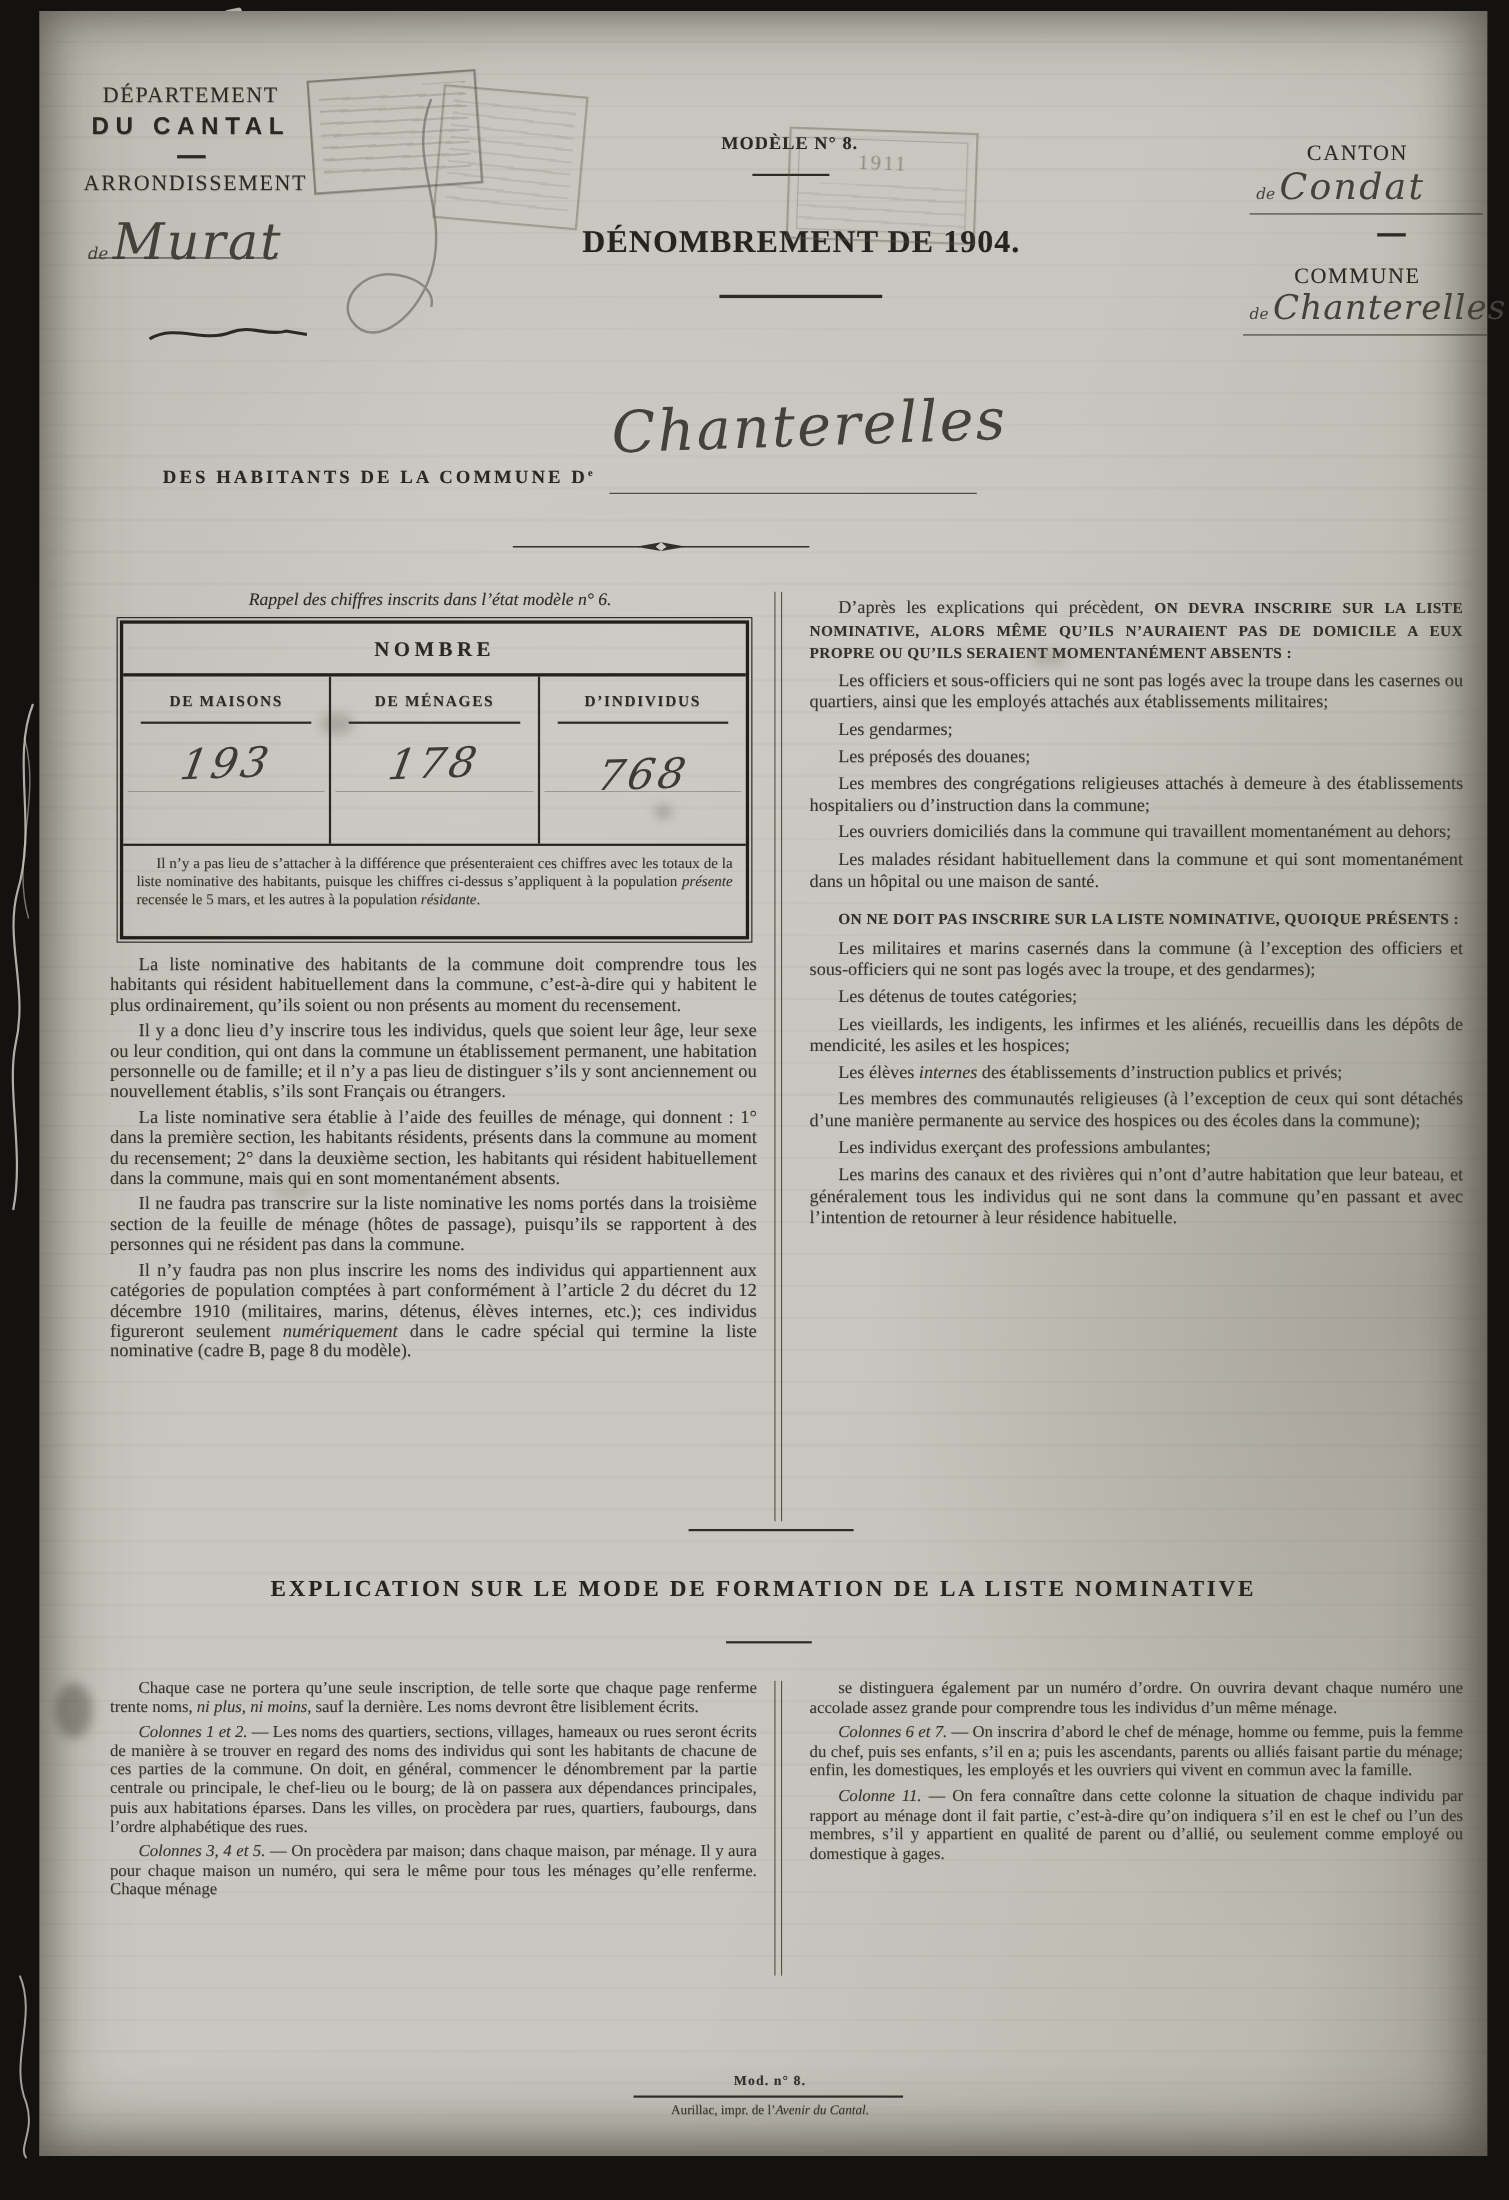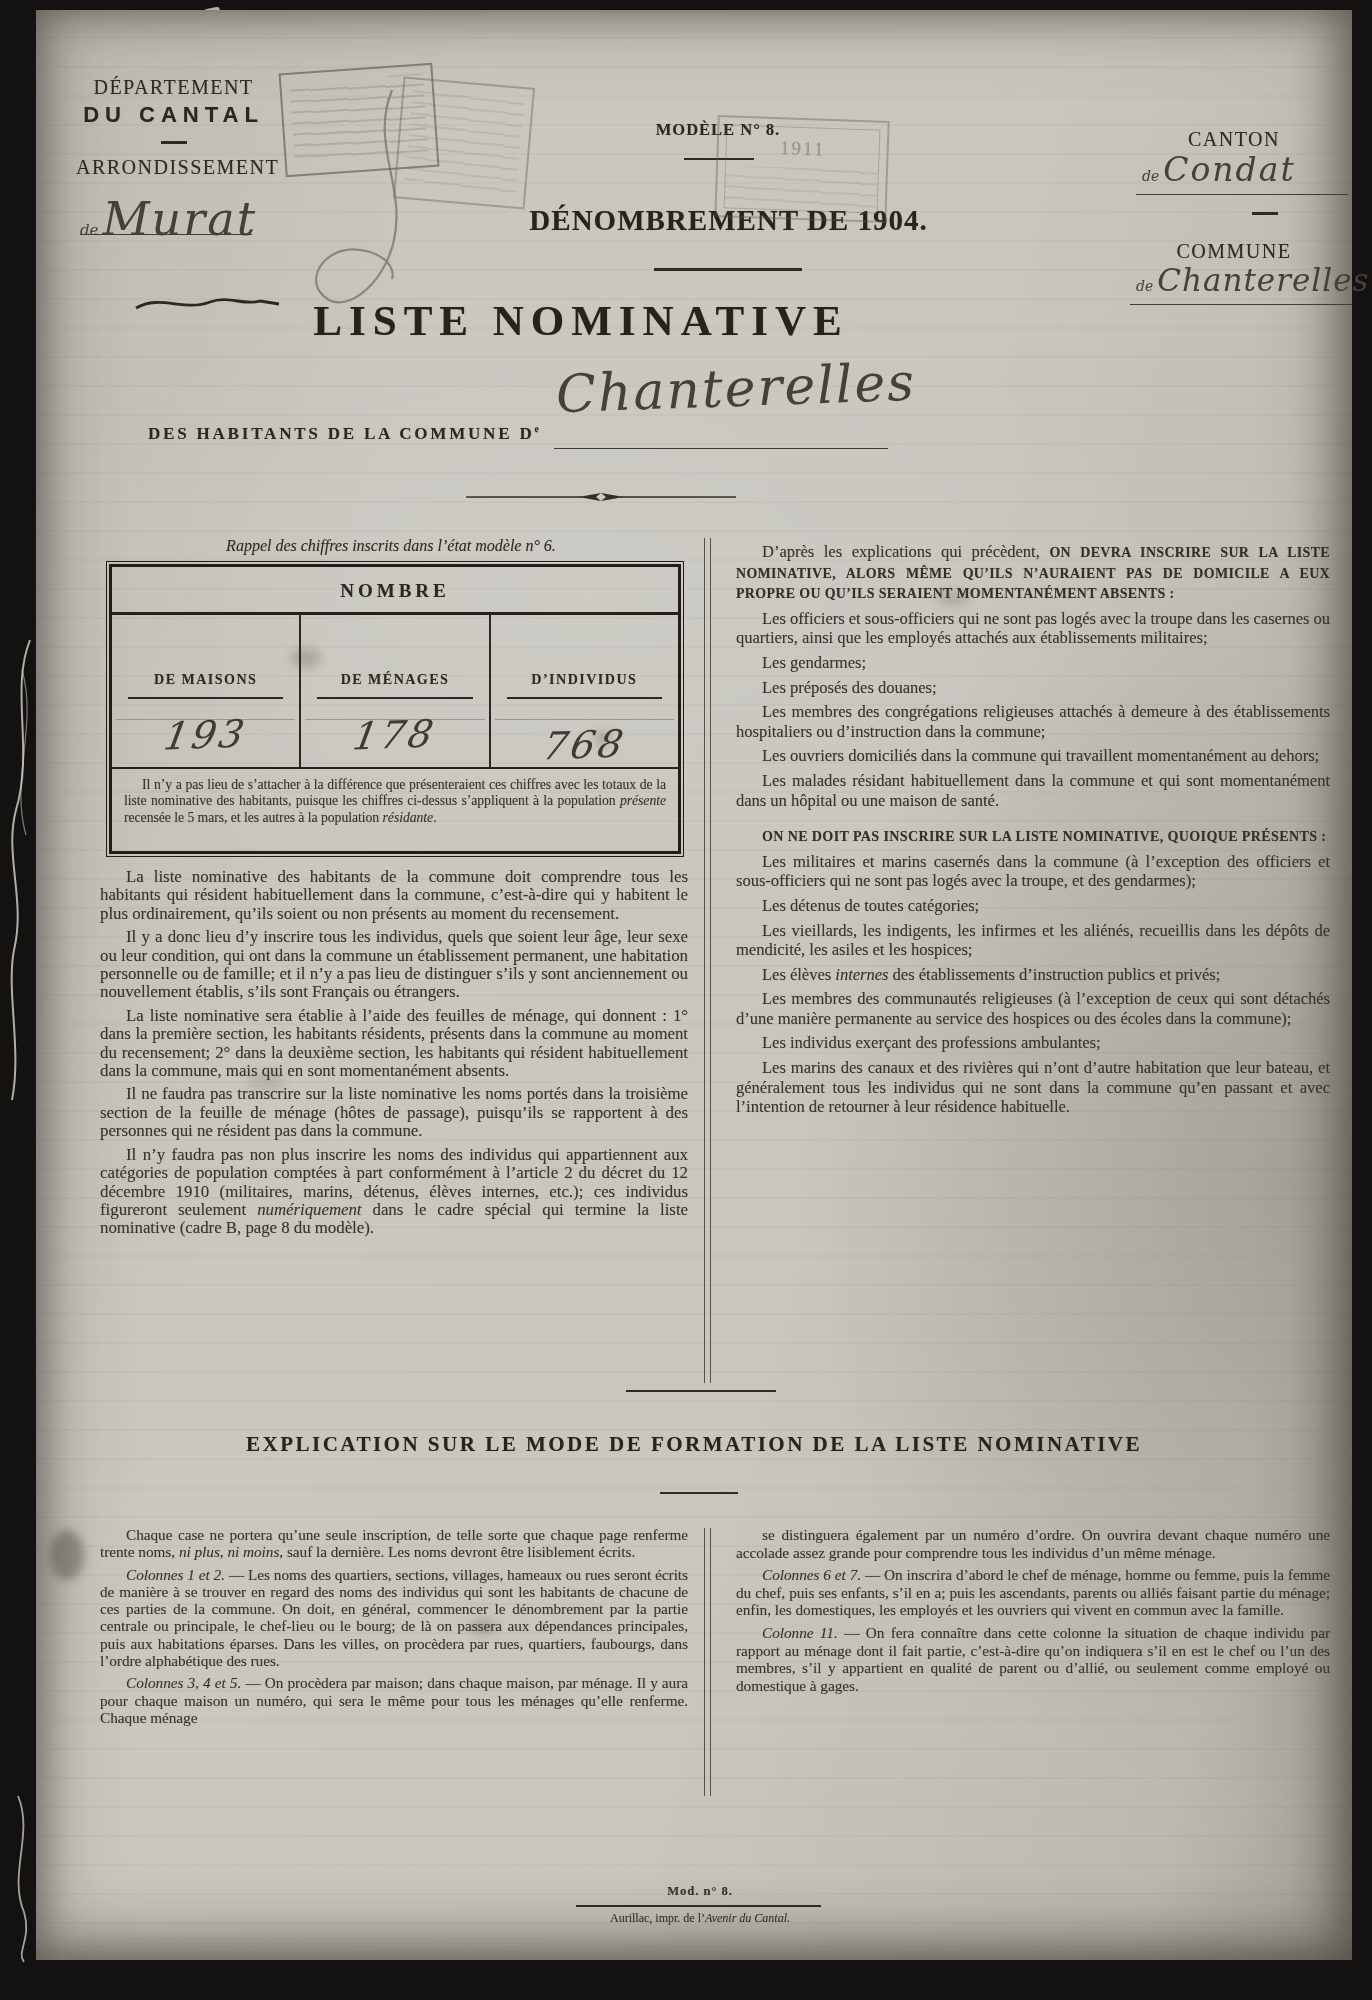--- a/index.html
+++ b/index.html
@@ -27,21 +27,21 @@
   .capstext { font-size:.84em; letter-spacing:.4px; font-weight:bold; color:#33302a; }
   .vdivider { width:5px; border-left:1.6px solid #403d35; border-right:1.6px solid #403d35; opacity:.85; }
   
   .nombre-box { border:1.5px solid #211e19; padding:2px; }
   .nombre-inner { border:3.5px solid #211e19; height:100%; box-sizing:border-box; display:flex; flex-direction:column; }
   .nombre-head { font-weight:bold; font-size:19px; letter-spacing:4px; text-align:center; padding:13px 0 10px;
                  border-bottom:3px solid #24211c; color:#2b2822; }
   .nombre-cols { display:flex; flex:0 0 152px; }
   .nombre-cell { flex:1; display:flex; flex-direction:column; position:relative; }
   .nombre-cell + .nombre-cell { border-left:2px solid #2b2823; }
-  .colhead { font-weight:bold; font-size:14px; letter-spacing:1.5px; text-align:center; padding-top:16px; color:#2e2b25;margin-top:41px; }
+  .colhead { font-weight:bold; font-size:14px; letter-spacing:1.5px; text-align:center; padding-top:16px; color:#2e2b25; }
   .colhead:after { content:""; display:block; height:1.8px; background:#2b2823; margin:9px 16px 0; }
   .hand-num { font-family:"DejaVu Serif", serif; font-style:italic; font-size:38px; color:#3e3a34;
               text-align:center; margin-top:14px; transform:skewX(-12deg) rotate(-2deg); letter-spacing:3px; }
   .vals-line { position:absolute; left:4px; right:4px; top:104px; border-top:1px solid rgba(95,90,80,.45); }
   .nombre-note { border-top:2px solid #24211c; font-size:13.6px; line-height:16.3px; text-align:justify;
                  padding:8px 12px 6px; text-indent:18px; }
   
   .stamp { position:absolute; border:2px solid rgba(78,74,64,.45); filter:blur(.5px); }
   .stamp-lines { position:absolute; inset:8px; background:repeating-linear-gradient(1.5deg, rgba(0,0,0,0) 0 9px, rgba(78,74,64,.20) 9px 11px); }
   .blot { position:absolute; border-radius:50%; filter:blur(5px); }
@@ -113,23 +113,20 @@
     </div>
     <div class="stamp" style="left:680px;top:108px;width:168px;height:98px;transform:rotate(2deg);border-color:rgba(88,84,74,.38);">
       <div class="abs" style="inset:7px;border:1px solid rgba(88,84,74,.3);"></div>
       <div class="ctr" style="margin-top:18px;font-size:19px;color:rgba(70,66,58,.45);letter-spacing:2px;">1911</div>
       <div class="stamp-lines" style="top:48px;opacity:.55;"></div>
     </div>
     <svg class="abs" style="left:238px;top:72px;" width="200" height="250">
       <path d="M118,8 C96,62 132,104 120,158 C110,205 66,238 46,210 C32,190 58,158 96,170 C112,175 121,186 118,197" stroke="#6f6c65" stroke-width="2.2" fill="none" opacity=".7"></path>
     </svg>
 
-    <div class="abs ctr printed" style="left:130px;top:286px;width:830px;">
-      <div style="font-weight:bold;font-size:43px;letter-spacing:7px;color:#26231e;">LISTE NOMINATIVE</div>
-    </div>
     <div class="abs printed" style="left:112px;top:414px;font-weight:bold;font-size:17px;letter-spacing:2.8px;color:#2b2822;">
       <span>DES HABITANTS DE LA COMMUNE D</span><sup class="sm">e</sup>
     </div>
     <div class="abs hand" style="left:520px;top:348px;font-size:52px;letter-spacing:2px;transform:rotate(-2deg);white-space:nowrap;">Chanterelles</div>
     <div class="abs hand-underline" style="left:518px;top:438px;width:334px;"></div>
 
     <svg class="abs" style="left:430px;top:480px;" width="270" height="14">
       <line x1="0" y1="7" x2="116" y2="7" stroke="#332f29" stroke-width="1.3"></line>
       <line x1="154" y1="7" x2="270" y2="7" stroke="#332f29" stroke-width="1.3"></line>
       <path d="M112,7 L135,3 L130,7 L135,11 Z" fill="#332f29"></path>

